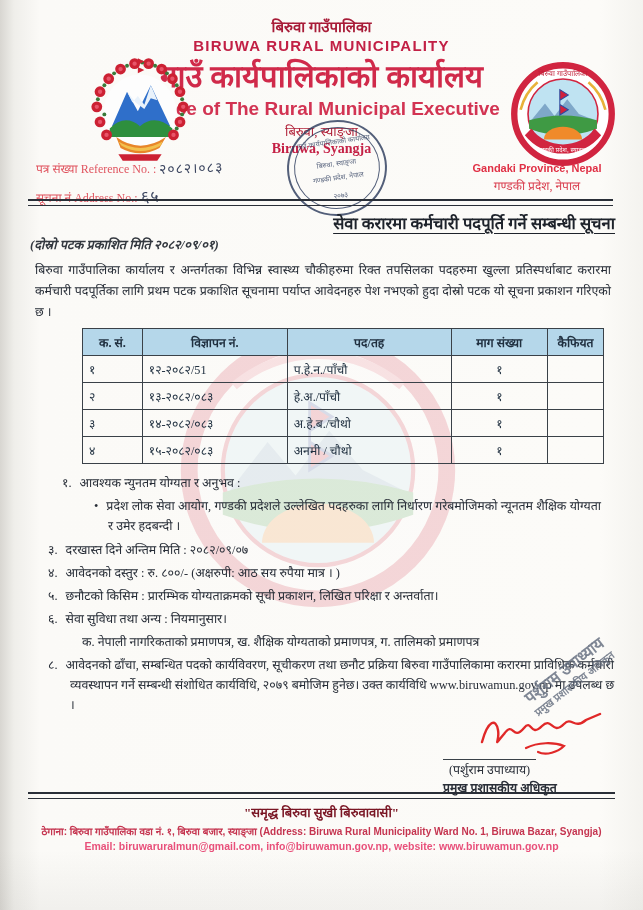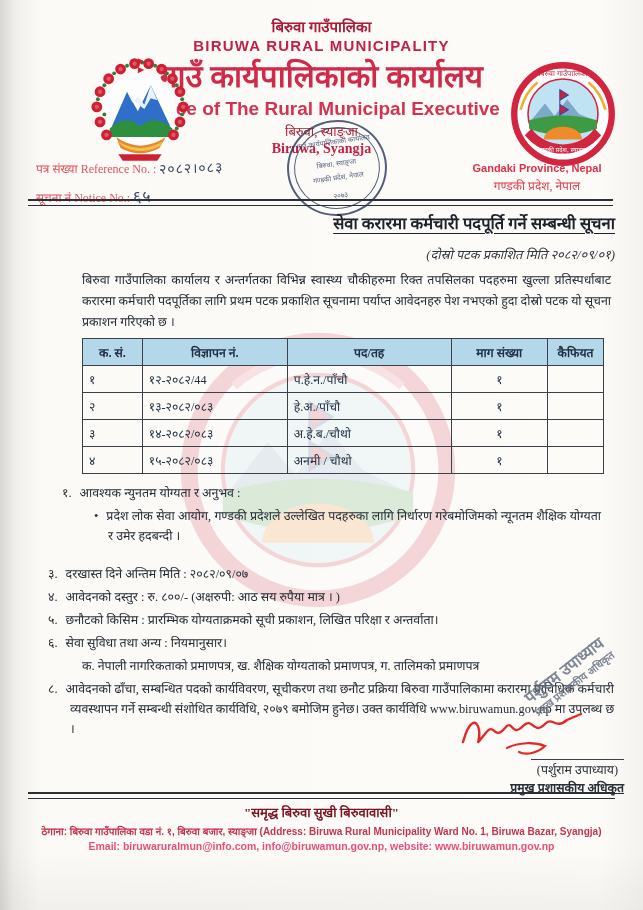--- a/index.html
+++ b/index.html
@@ -43,43 +43,43 @@
   .rule-top{position:absolute;left:28px;right:30px;top:199px;}
 
   
   .watermark{position:absolute;left:178px;top:330px;width:280px;height:280px;opacity:.17;pointer-events:none;}
 
   
   .main{position:absolute;left:30px;top:207px;width:585px;font-size:12.4px;}
   .title-wrap{text-align:right;margin-top:4px;}
   .title{display:inline-block;font-size:16.5px;font-weight:bold;color:#1e232b;
          text-decoration:underline;text-underline-offset:4px;}
-  .subtitle{text-align:right;font-style:italic;font-size:12.8px;color:#33383f;margin-top:11px;}
-  .intro{margin-top:7px;text-align:justify;line-height:1.7;padding:0 4px 0 5px;margin-left:47px;}
+  .subtitle{text-align:left;font-style:italic;font-size:12.8px;color:#33383f;margin-top:1px;font-weight:bold;}
+  .intro{margin-top:7px;text-align:justify;line-height:1.7;padding:0 4px 0 5px;}
   .tapasil{font-weight:bold;margin-top:3px;padding-left:5px;}
 
   table.roster{border-collapse:collapse;margin:5px 0 0 52px;width:522px;
                font-size:12.2px;color:#203040;}
   table.roster th,table.roster td{border:1px solid #3a4148;padding:3px 6px;height:20px;}
   table.roster th{background:#b5d7ea;font-weight:bold;text-align:center;}
   td.c-sn{width:52px;padding-left:14px;}
   td.c-ad{width:142px;}
   td.c-post{width:168px;}
   td.c-dem{width:92px;text-align:center;}
   td.c-rem{width:44px;}
 
   .items{margin-top:9px;line-height:1.62;}
   .item{padding-left:40px;text-indent:-22px;margin-bottom:3px;}
   .item-first{padding-left:56px;text-indent:-24px;}
-  .bullet-line{padding-left:78px;text-indent:-14px;text-align:justify;padding-right:14px;margin-bottom:17px;}
+  .bullet-line{padding-left:78px;text-indent:-14px;text-align:justify;padding-right:14px;margin-bottom:3px;}
   .subline{padding-left:52px;margin-bottom:3px;}
   .inum{padding-right:8px;}
 
   
-  .sig-wrap{position:absolute;left:424px;top:708px;width:200px;text-align:right;}
+  .sig-wrap{position:absolute;left:443px;top:708px;width:200px;text-align:left;}
   .sig-svg{display:block;margin:0 auto;}
   .sig-name{font-size:12.3px;color:#2a2f38;border-top:1.5px solid #3a4148;display:inline-block;
             padding:1px 6px 0 6px;margin-top:-6px;}
   .sig-title{font-size:12.3px;font-weight:bold;color:#2a2f38;text-decoration:underline;margin-top:1px;}
   .diag-stamp{position:absolute;left:492px;top:716px;width:170px;color:rgba(96,106,124,.8);
               transform:rotate(-38deg);transform-origin:left top;text-align:center;
               font-family:"Liberation Sans",sans-serif;pointer-events:none;}
   .diag-stamp .dn{font-size:16px;font-weight:bold;line-height:1.1;}
   .diag-stamp .dt{font-size:10.5px;font-weight:bold;}
 
@@ -200,21 +200,21 @@
     <div class="stxt" style="top:54px;">गण्डकी प्रदेश, नेपाल</div>
     <div class="stxt" style="top:72px;">२०७३</div>
   </div>
 
   <div class="meta-left">
     <div>
       <span class="lbl">पत्र संख्या Reference No. :</span>
       <span class="hand">२०८२।०८३</span>
     </div>
     <div>
-      <span class="lbl">सूचना नं Notice No.:</span>
+      <span class="lbl">सूचना नं Address No.:</span>
       <span class="hand hand-big">६५</span>
     </div>
   </div>
   <div class="meta-right">
     <div class="mr-en">Gandaki Province, Nepal</div>
     <div class="mr-np">गण्डकी प्रदेश, नेपाल</div>
   </div>
 
   <div class="dbl-rule rule-top"></div>
 
@@ -231,21 +231,21 @@
           <th>क. सं.</th>
           <th>विज्ञापन नं.</th>
           <th>पद/तह</th>
           <th>माग संख्या</th>
           <th>कैफियत</th>
         </tr>
       </thead>
       <tbody>
         <tr>
           <td class="c-sn">१</td>
-          <td class="c-ad">१२-२०८२/44</td>
+          <td class="c-ad">१२-२०८२/51</td>
           <td class="c-post">प.हे.न./पाँचौ</td>
           <td class="c-dem">१</td>
           <td class="c-rem"></td>
         </tr>
         <tr>
           <td class="c-sn">२</td>
           <td class="c-ad">१३-२०८२/०८३</td>
           <td class="c-post">हे.अ./पाँचौ</td>
           <td class="c-dem">१</td>
           <td class="c-rem"></td>
@@ -303,16 +303,16 @@
   </div>
   <div class="diag-stamp">
     <div class="dn">पर्शुराम उपाध्याय</div>
     <div class="dt">प्रमुख प्रशासकीय अधिकृत</div>
   </div>
 
   <div class="footer">
     <div class="dbl-rule"></div>
     <div class="f-slogan">"समृद्ध बिरुवा सुखी बिरुवावासी"</div>
     <div class="f-addr">ठेगाना: बिरुवा गाउँपालिका वडा नं. १, बिरुवा बजार, स्याङ्जा (Address: Biruwa Rural Municipality Ward No. 1, Biruwa Bazar, Syangja)</div>
-    <div class="f-mail">Email: biruwaruralmun@info.com, info@biruwamun.gov.np, website: www.biruwamun.gov.np</div>
+    <div class="f-mail">Email: biruwaruralmun@gmail.com, info@biruwamun.gov.np, website: www.biruwamun.gov.np</div>
   </div>
 
 </div>
 
 </body></html>

